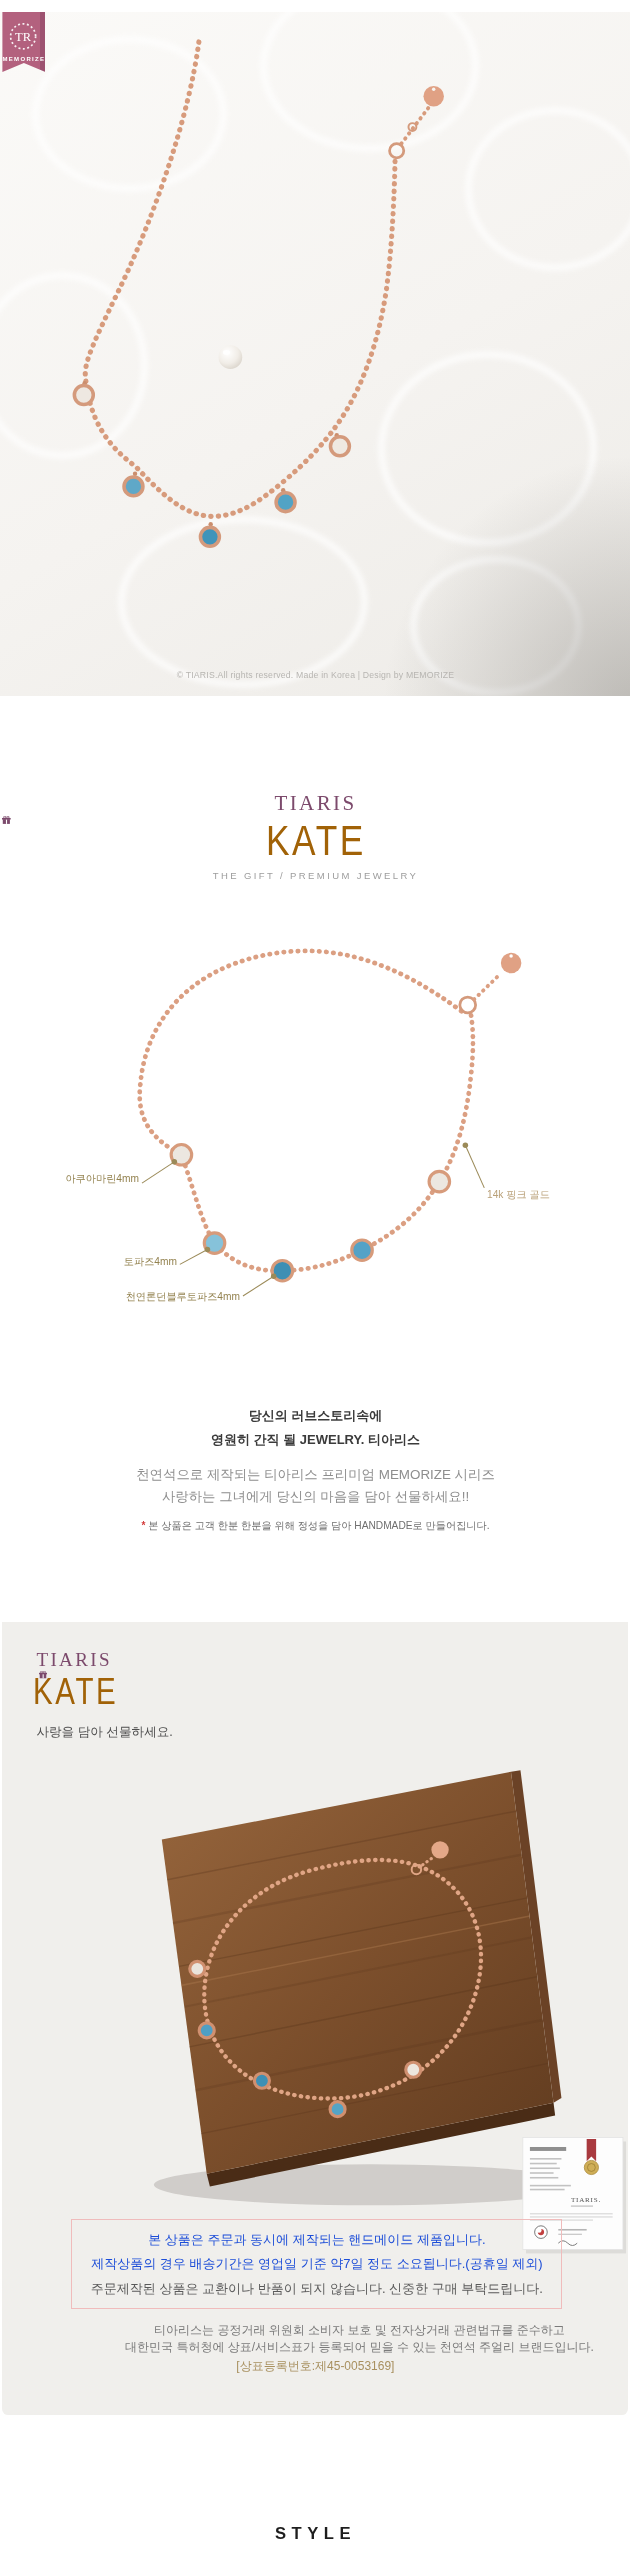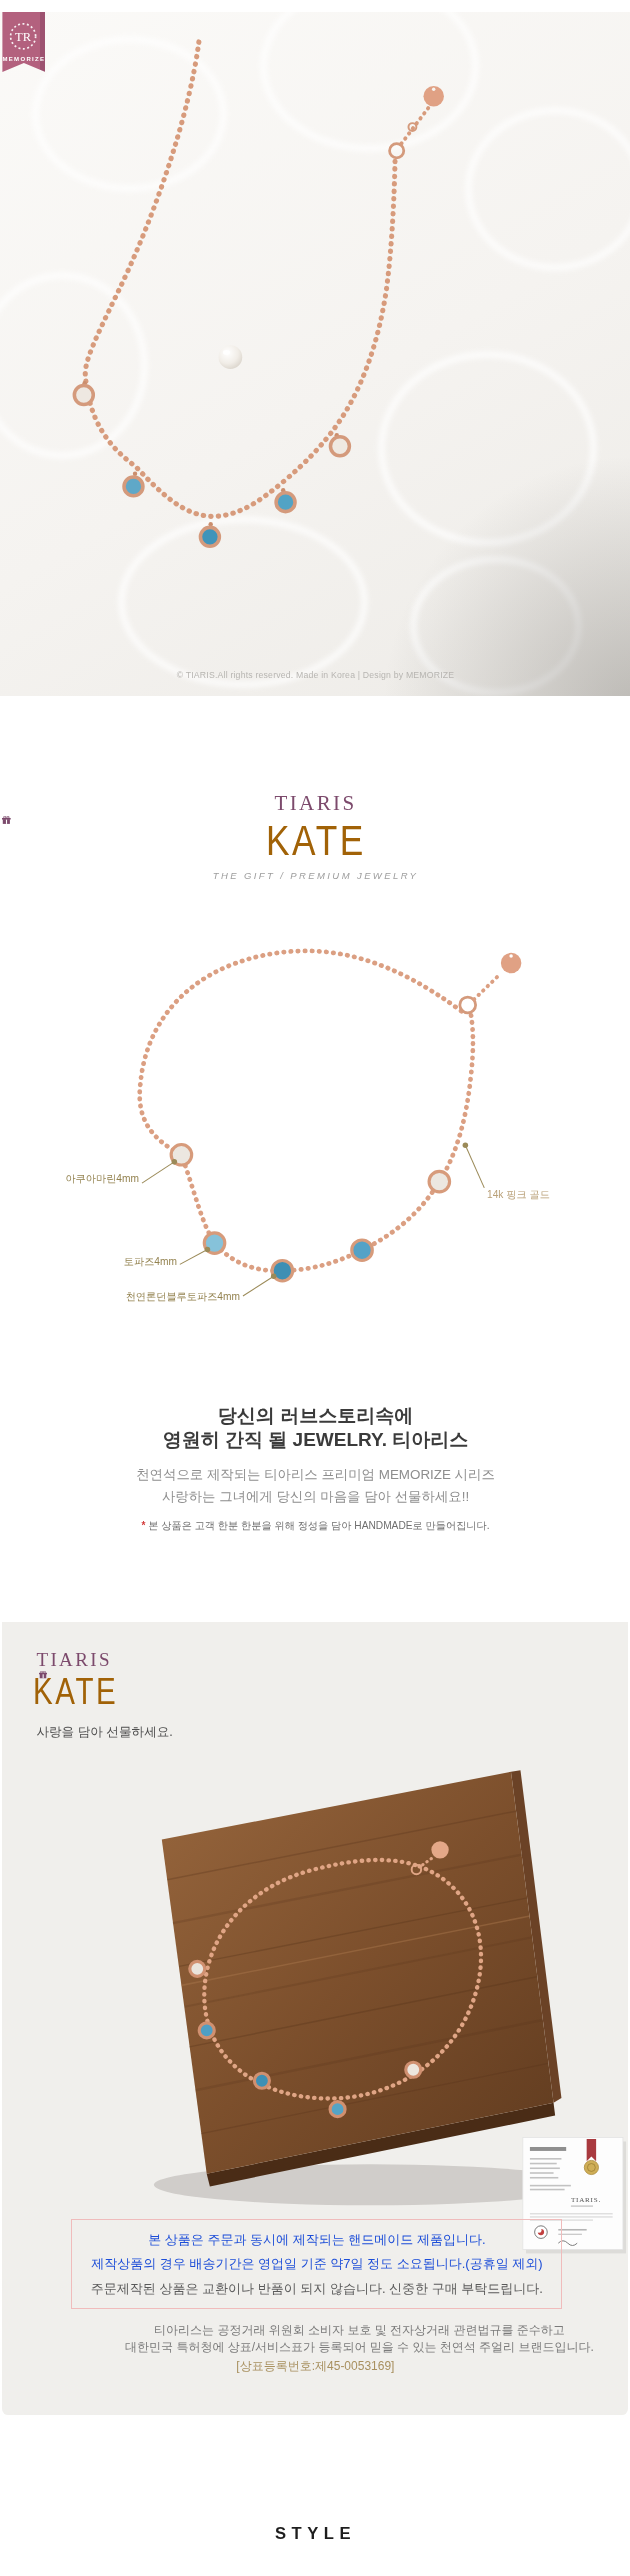--- a/index.html
+++ b/index.html
@@ -25,31 +25,31 @@
          color:#fff;font-size:6px;font-weight:bold;letter-spacing:1.3px;}
 
   
   .brand-center{position:absolute;left:0;top:684px;width:631px;height:230px;background:#fff;text-align:center;}
   .tiaris{font-family:"Liberation Serif",serif;color:#7c4a6c;letter-spacing:2.4px;}
   .brand-center .tiaris{position:absolute;left:0;top:779px;width:100%;font-size:21px;margin-top:-684px;}
   .kate{color:#a16207;font-weight:300;letter-spacing:3.2px;}
   .kate-inner{display:inline-block;transform:scaleX(.82);transform-origin:center;}
   .brand-center .kate{position:absolute;left:0;top:804px;width:100%;font-size:43px;margin-top:-684px;}
   .tagline{position:absolute;left:0;top:858px;width:100%;margin-top:-684px;
-           font-size:9.5px;letter-spacing:2.4px;color:#9d9d9d;font-style:italic;}
+           font-size:9.5px;letter-spacing:2.4px;color:#9d9d9d;}
 
   
   .diagram{position:absolute;left:0;top:914px;width:631px;height:426px;background:#fff;}
   .dlabel{position:absolute;font-size:10.2px;color:#93824f;white-space:nowrap;}
   .dlabel.right-align{text-align:right;}
   .dlabel.gold{color:#b9a078;}
 
   
   .message{position:absolute;left:0;top:1340px;width:631px;height:270px;background:#fff;text-align:center;}
-  .headline{position:absolute;left:0;top:52px;width:100%;font-size:19px;font-weight:bold;
+  .headline{position:absolute;left:0;top:52px;width:100%;font-size:13px;font-weight:bold;
             color:#3b3b3b;line-height:24px;}
   .subtext{position:absolute;left:0;top:112px;width:100%;font-size:13.4px;color:#8e8e8e;line-height:22px;}
   .note{position:absolute;left:0;top:167px;width:100%;font-size:10.2px;color:#6f6f6f;}
   .note .star{color:#d33b3b;font-weight:bold;}
 
   
   .showcase{position:absolute;left:2.4px;top:1610px;width:626px;height:793px;
             background:#f0efec;border-radius:0 0 6.3px 6.3px;}
   .showcase .tiaris{position:absolute;left:34px;top:27px;font-size:19px;}
   .showcase .kate{position:absolute;left:31px;top:49px;font-size:36px;}

